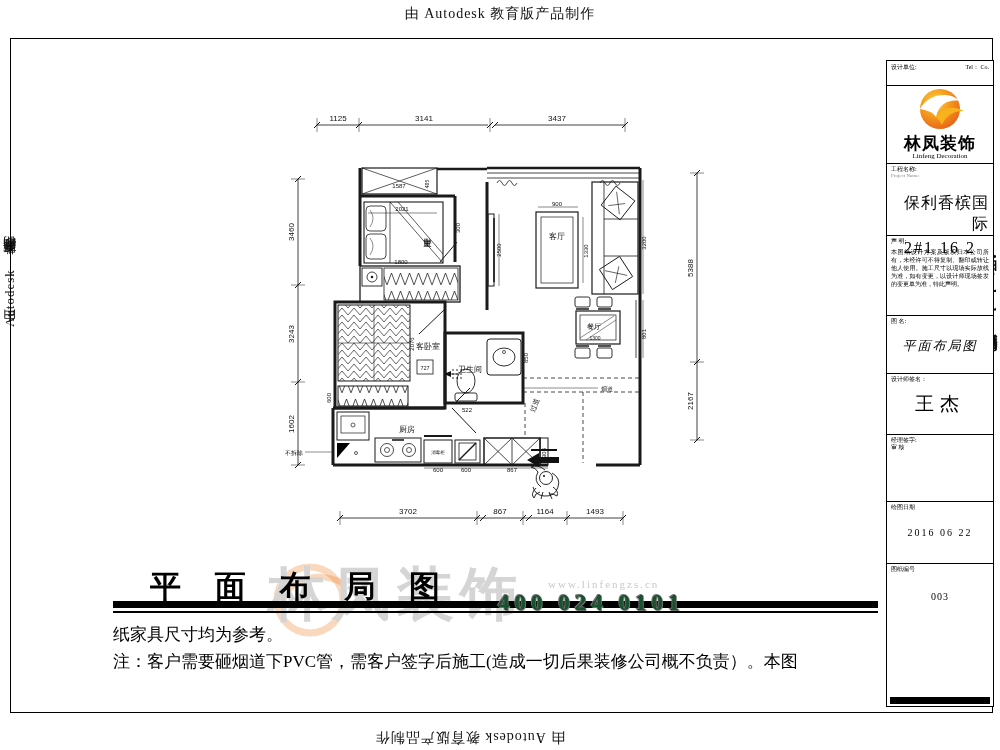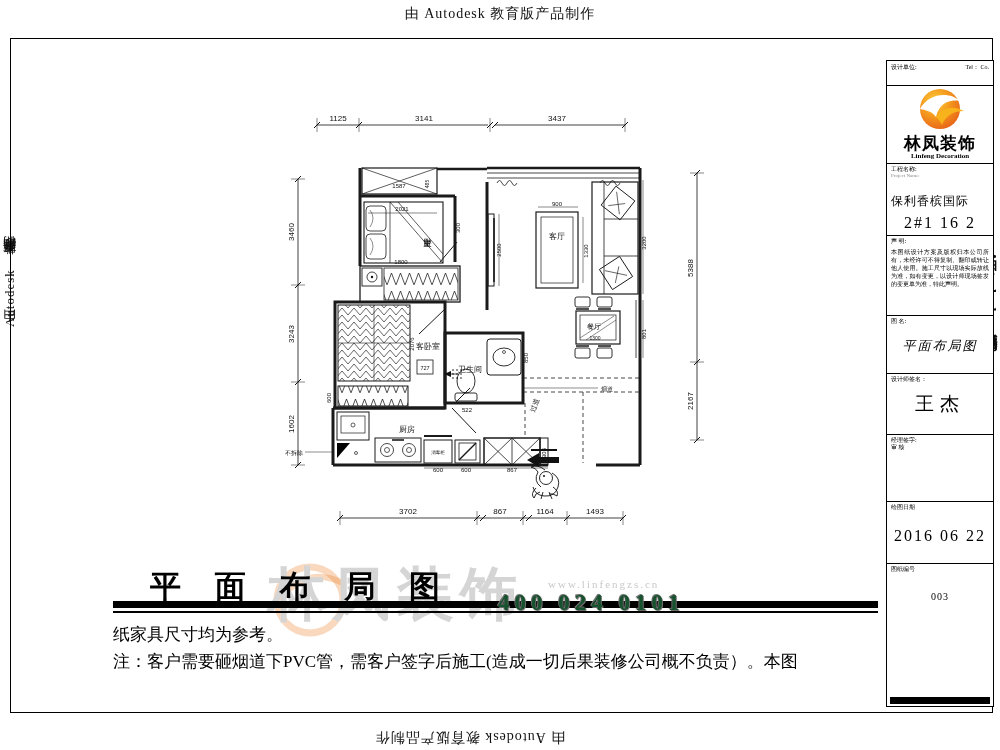--- a/index.html
+++ b/index.html
@@ -26,35 +26,35 @@
   .note{left:113px;top:621px;width:778px;font-size:17px;line-height:27px;z-index:5;}
   
   .tb{left:886px;top:60px;width:106px;height:645px;border:1px solid #000;
       display:flex;flex-direction:column;font-family:"Liberation Serif",serif;z-index:6;background:#fff;}
   .tb section{border-bottom:1px solid #000;position:relative;box-sizing:border-box;padding:2px 4px;}
   .tb .lab{font-size:6px;line-height:7px;display:block;}
   .tb .sub{font-size:5px;color:#888;line-height:6px;display:block;}
   .tb-head{height:25px;display:flex;justify-content:space-between;font-size:6px;}
   .tb-logo{height:78px;text-align:center;padding-top:1px!important;}
   .tb-brand{font-size:17px;font-weight:bold;letter-spacing:1px;line-height:17px;}
-  .tb-brand-en{font-size:7px;font-weight:bold;line-height:8px;}
+  .tb-brand-en{font-size:7px;font-weight:normal;line-height:8px;}
   .tb-project{height:72px;}
-  .tb-project .val{font-size:12px;text-align:left;margin-top:14px;letter-spacing:1px;font-family:Liberation Serif, serif;}
+  .tb-project .val{font-size:16px;text-align:right;margin-top:14px;letter-spacing:1px;font-family:Liberation Serif, serif;}
   .tb-project .val2{font-size:16px;text-align:center;margin-top:4px;letter-spacing:2px;}
   .tb-stmt{height:80px;}
   .tb-stmt p{font-size:6px;line-height:8px;margin:3px 0 0 0;text-align:justify;}
   .tb-dwg{height:58px;}
   .tb-dwg .val{font-size:13px;text-align:center;margin-top:12px;letter-spacing:2px;font-style:italic;}
   .tb-sign{height:69px;}
   .tb-sign .lab{font-weight:bold;font-size:7px;}
   .tb-designer{height:61px;}
   .tb-designer .val{font-size:19px;text-align:center;margin-top:8px;letter-spacing:6px;}
   .tb-review{height:67px;}
   .tb-date{height:62px;}
-  .tb-date .val{font-size:16px;text-align:center;margin-top:16px;letter-spacing:2px;}
+  .tb-date .val{font-size:10px;text-align:center;margin-top:16px;letter-spacing:2px;}
   .tb-no{flex:1;border-bottom:none!important;}
   .tb-no .val{font-size:10px;text-align:center;margin-top:18px;letter-spacing:1px;}
   .tb-bar{position:absolute;left:3px;right:3px;bottom:2px;height:7px;background:#000;}
   svg text{font-family:"Liberation Sans",sans-serif;fill:#111;}
   svg .room{font-family:"Liberation Serif",serif;}
 </style>
 </head>
 <body>
 
 <div class="abs banner banner-top">由 Autodesk 教育版产品制作</div>

